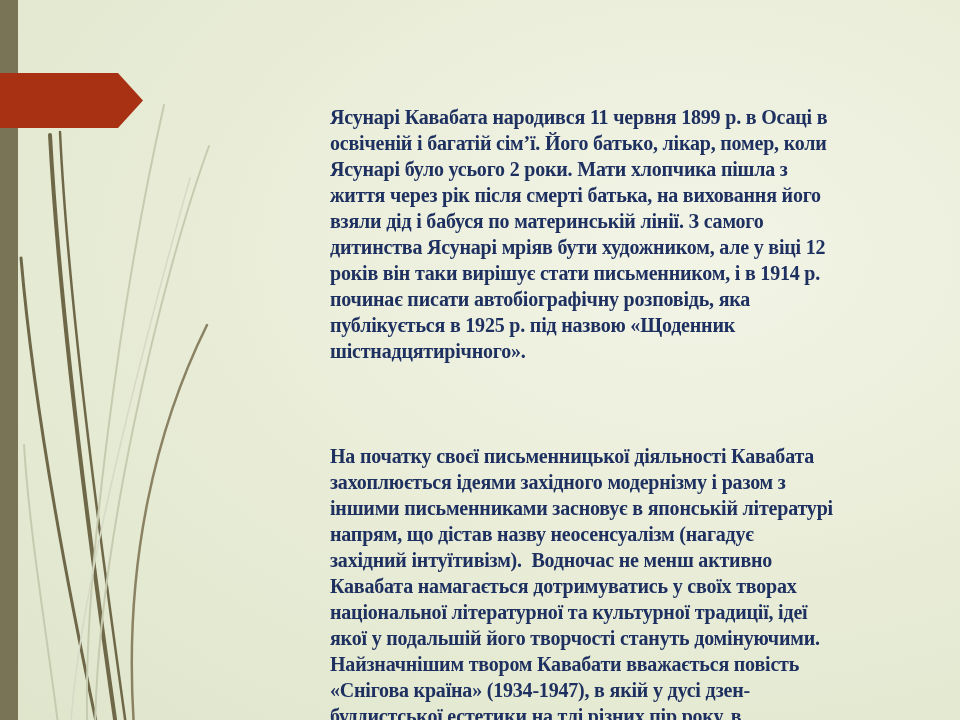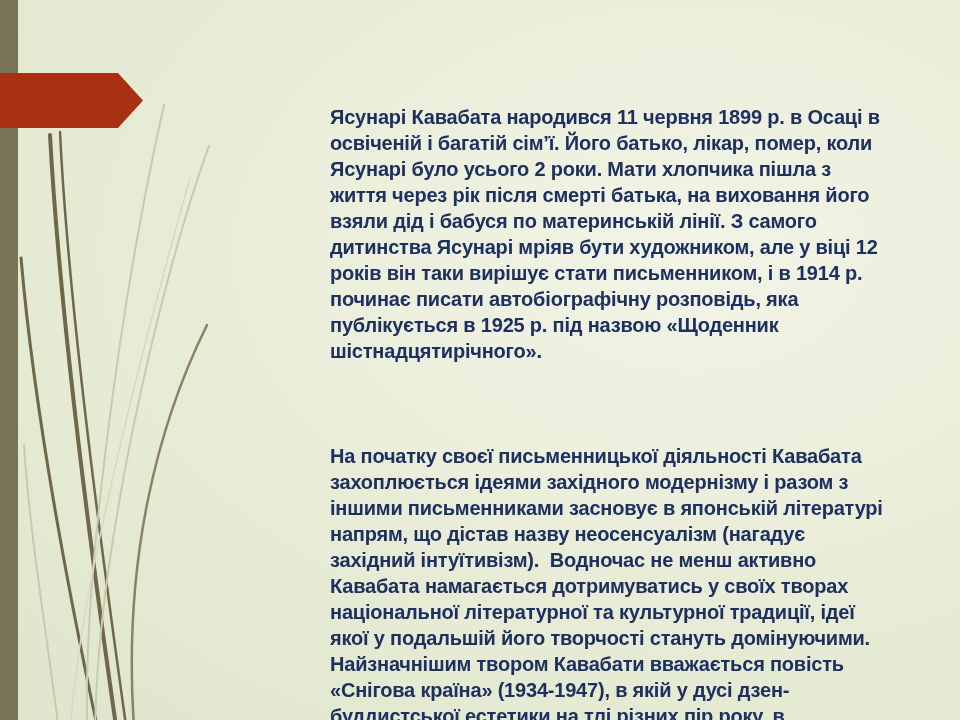--- a/index.html
+++ b/index.html
@@ -21,20 +21,21 @@
     font-family: "Liberation Sans", sans-serif;
   }
   .slide {
     position: relative;
     width: 960px; height: 720px;
     background: radial-gradient(ellipse at 72% 35%,
       var(--background-light) 0%,
       var(--background-mid) 48%,
       var(--background-dark) 100%);
     overflow: hidden;
+    font-family: Liberation Serif, serif;
   }
   .stripe {
     position: absolute;
     left: 0; top: 0;
     width: 18px; height: 720px;
     background: var(--stripe-color);
     z-index: 3;
   }
   .grass {
     position: absolute;

